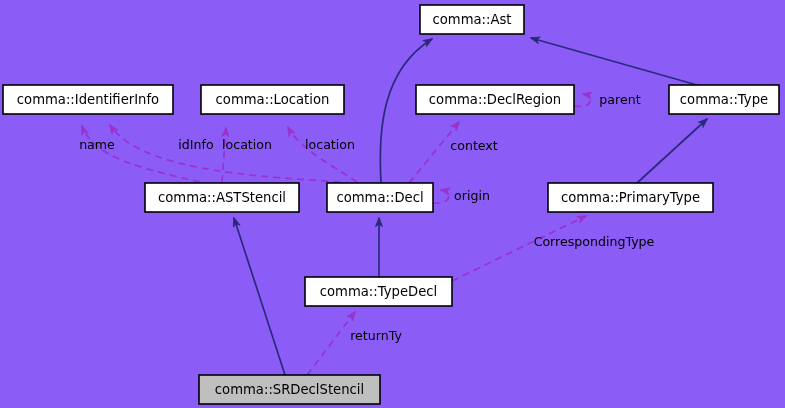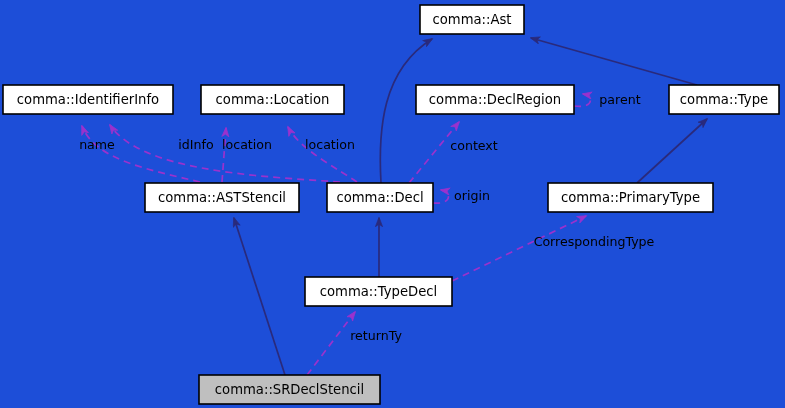--- a/index.html
+++ b/index.html
@@ -7,21 +7,21 @@
     padding: 0;
     background: #ffffff;
   }
   body {
     font-family: "DejaVu Sans", "Liberation Sans", sans-serif;
   }
   #diagram-root {
     position: relative;
     width: 785px;
     height: 408px;
-    background: #1d4ed8;
+    background: #8b5cf6;
     overflow: hidden;
   }
   svg.uml-canvas {
     display: block;
     width: 785px;
     height: 408px;
   }
   .node-box {
     stroke: #000000;
     stroke-width: 1.6;

